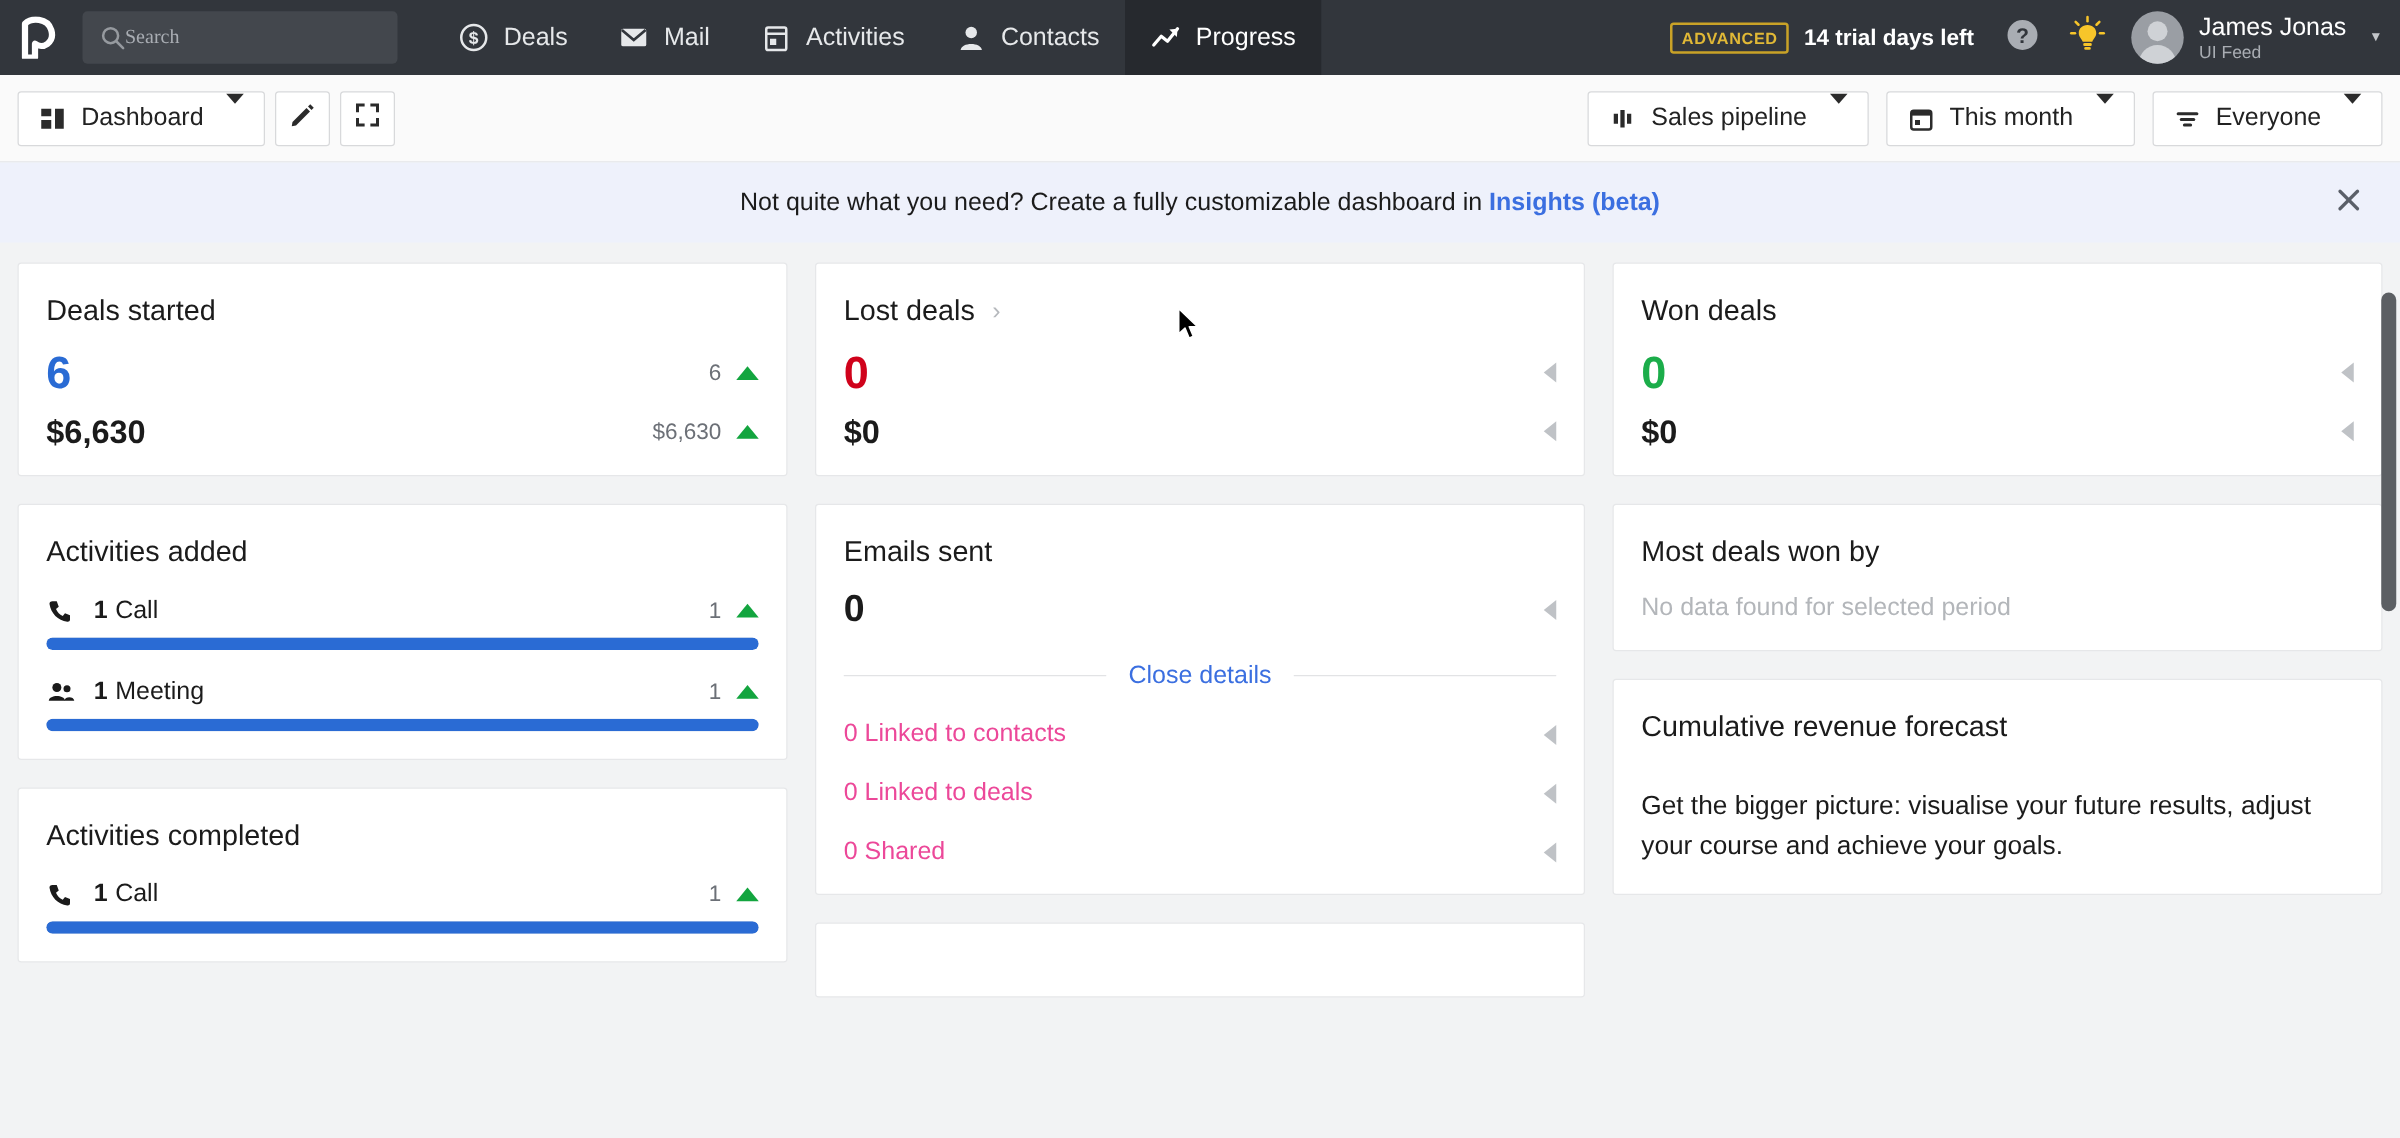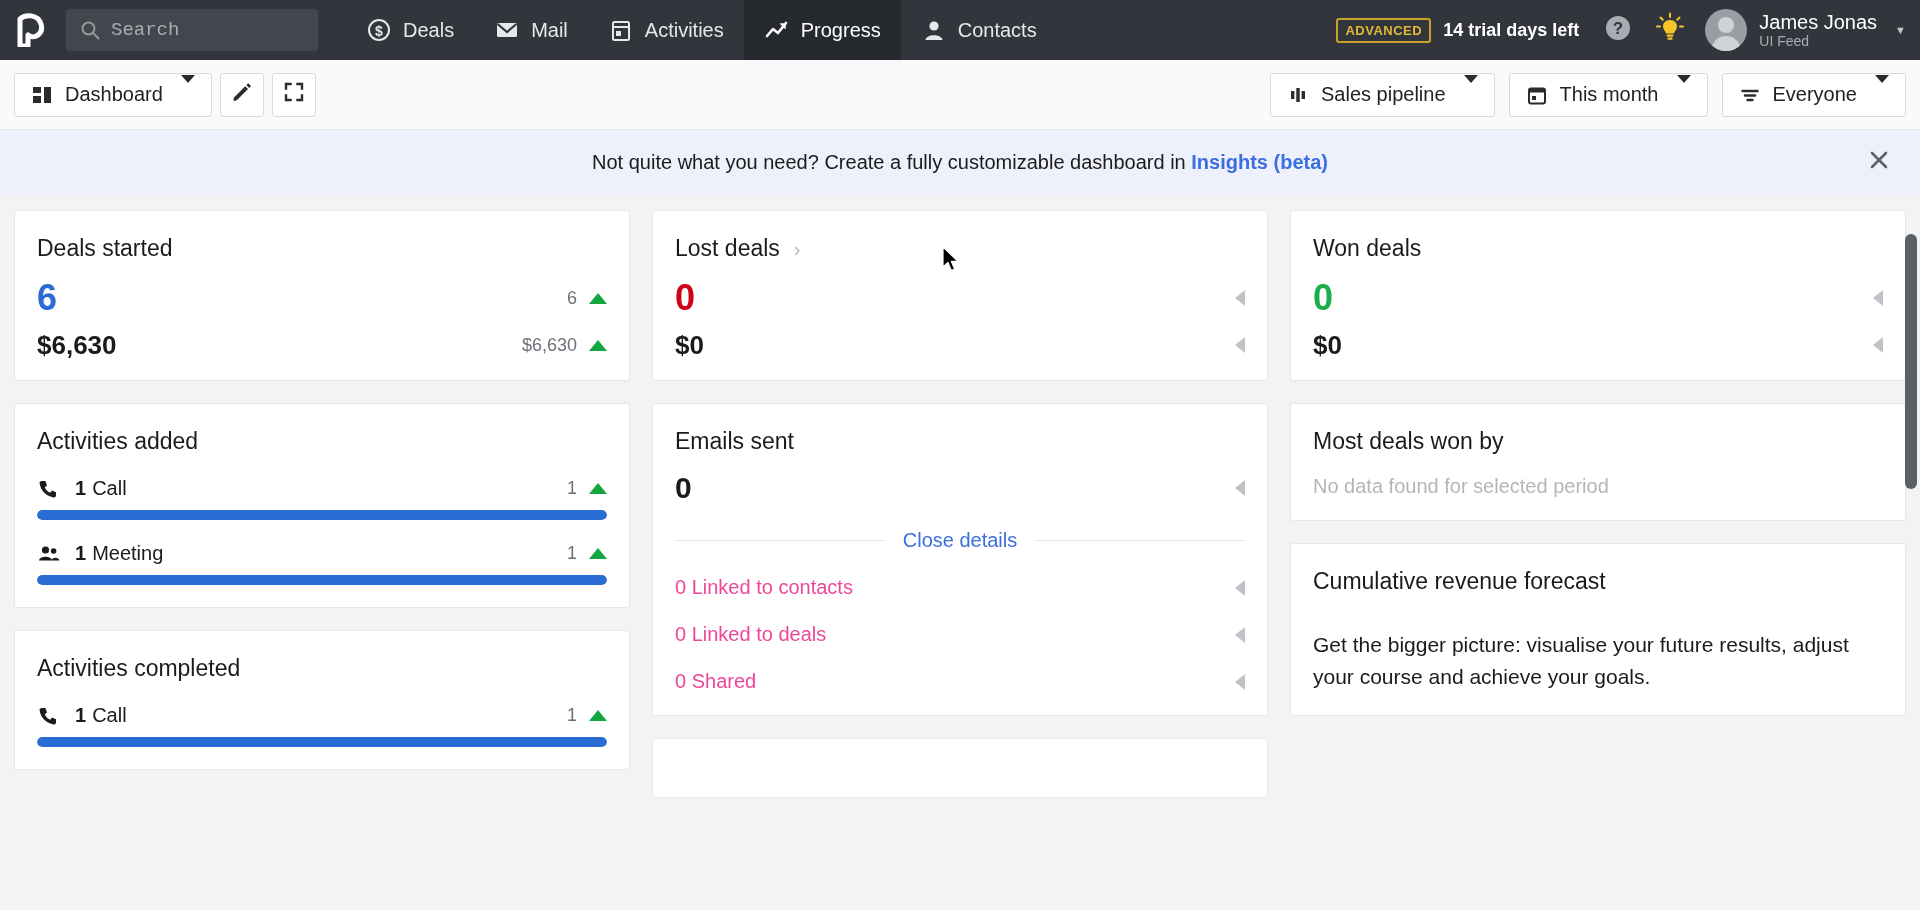--- a/index.html
+++ b/index.html
@@ -29,22 +29,22 @@
     width: 252px; height: 42px;
     background: #43474d;
     border-radius: 4px;
     display: flex; align-items: center;
     padding: 0 14px;
     flex: 0 0 auto;
     margin-left: 4px;
   }
   .search-box .sicon { width: 20px; height: 20px; opacity: .62; flex: 0 0 auto; }
   .search-box .stext {
-    color: #a9adb3; font-size: 19px; margin-left: 11px;
-    font-family: Liberation Mono, monospace;
+    color: #a9adb3; font-size: 16px; 
+    font-family: Liberation Serif, serif;
   }
 
   .nav-items { display: flex; align-items: stretch; height: 60px; margin-left: 28px; }
   .nav-item {
     display: flex; align-items: center;
     padding: 0 20px; height: 60px;
     color: #e6e8ea; font-size: 20px;
     cursor: pointer; white-space: nowrap;
   }
   .nav-item .nicon { width: 26px; height: 26px; margin-right: 11px; flex:0 0 auto; display:flex; align-items:center; justify-content:center;}
@@ -261,38 +261,38 @@
       <span class="nicon">
         <svg width="26" height="26" viewBox="0 0 26 26">
           <rect x="5" y="5" width="16" height="18" rx="1.5" fill="none" stroke="#e6e8ea" stroke-width="2"></rect>
           <line x1="5" y1="10" x2="21" y2="10" stroke="#e6e8ea" stroke-width="2"></line>
           <rect x="8" y="14" width="5" height="5" fill="#e6e8ea"></rect>
         </svg>
       </span>
       <span>Activities</span>
     </div>
 
+    <div class="nav-item">
+      <span class="nicon">
+        <svg width="26" height="26" viewBox="0 0 26 26">
+          <circle cx="13" cy="9" r="4.6" fill="#e6e8ea"></circle>
+          <path d="M4.5 23 C5 16.5, 21 16.5, 21.5 23 Z" fill="#e6e8ea"></path>
+        </svg>
+      </span>
+      <span>Contacts</span>
+    </div>
+
     <div class="nav-item active">
       <span class="nicon">
         <svg width="26" height="26" viewBox="0 0 26 26">
           <polyline points="3,19 9,12 14,16 22,6" fill="none" stroke="#ffffff" stroke-width="2.6" stroke-linecap="round" stroke-linejoin="round"></polyline>
           <polygon points="22,6 15.5,6.5 21.5,12.5" fill="#ffffff"></polygon>
         </svg>
       </span>
       <span>Progress</span>
-    </div>
-
-    <div class="nav-item">
-      <span class="nicon">
-        <svg width="26" height="26" viewBox="0 0 26 26">
-          <circle cx="13" cy="9" r="4.6" fill="#e6e8ea"></circle>
-          <path d="M4.5 23 C5 16.5, 21 16.5, 21.5 23 Z" fill="#e6e8ea"></path>
-        </svg>
-      </span>
-      <span>Contacts</span>
     </div>
   </div>
 
   <div class="nav-right">
 
     <div class="trial-wrap">
       <span class="badge-adv">ADVANCED</span>
       <span class="trial-text">14 trial days left</span>
     </div>
 

